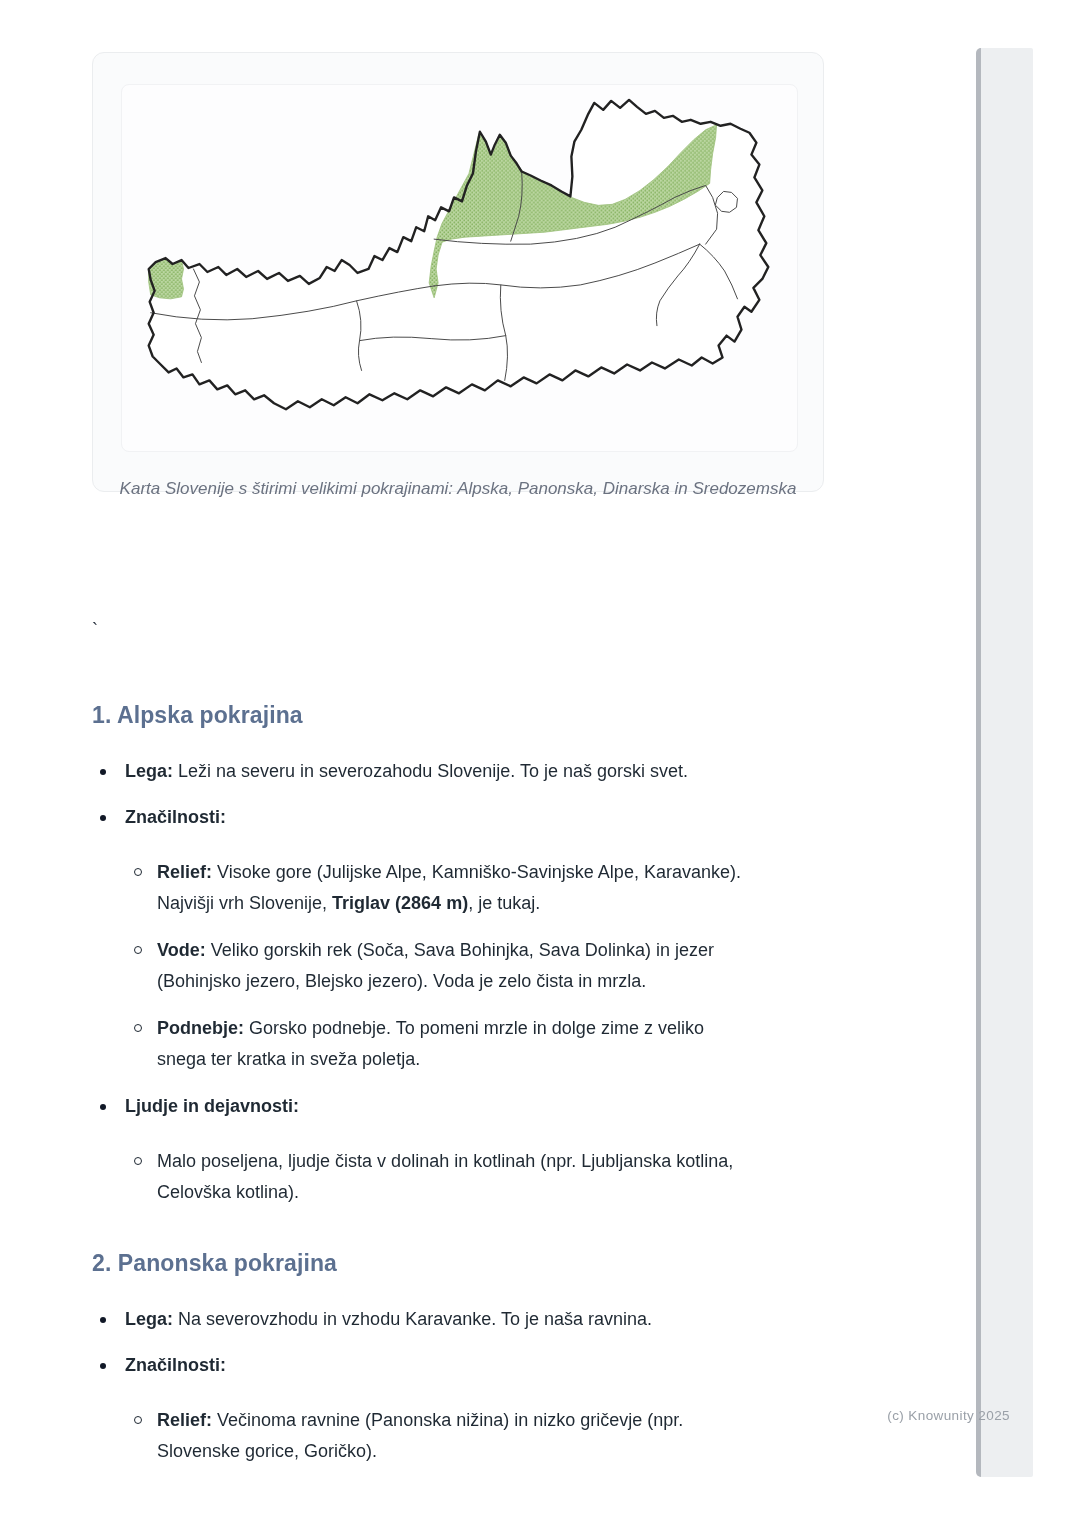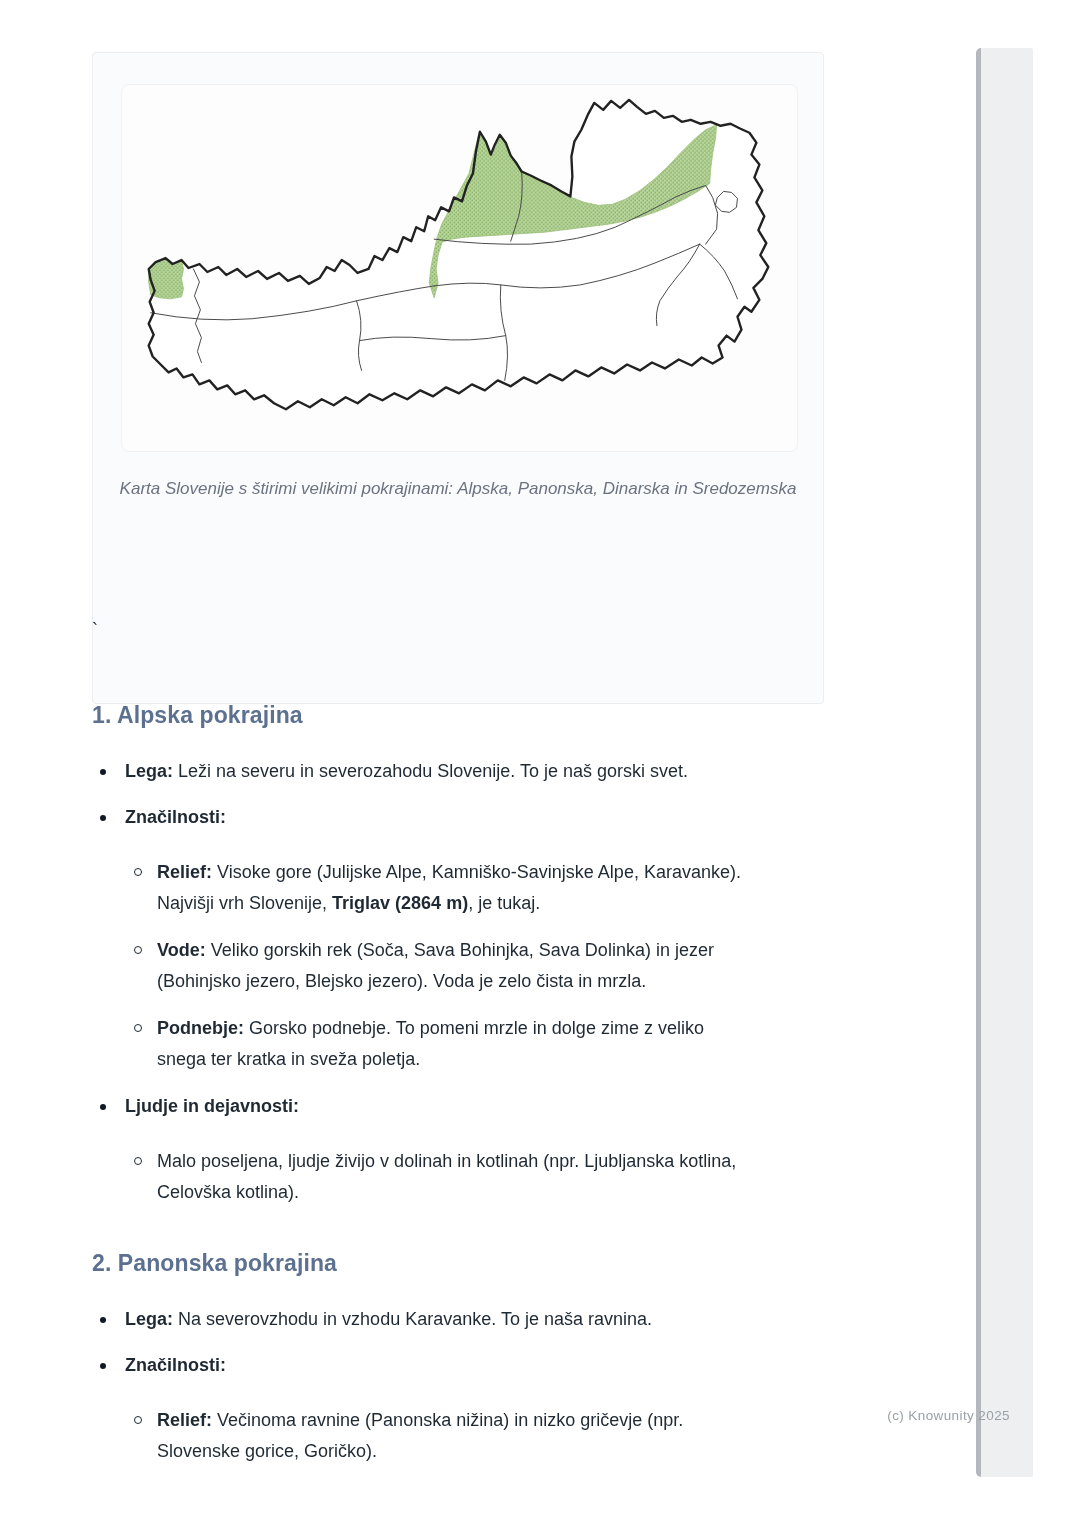--- a/index.html
+++ b/index.html
@@ -15,24 +15,24 @@
   *{margin:0;padding:0;box-sizing:border-box;}
   html,body{width:1080px;height:1528px;}
   body{
     position:relative;
     background:#ffffff;
     font-family:"Liberation Sans","DejaVu Sans",sans-serif;
     color:var(--body);
     overflow:hidden;
   }
   .map-card{
-    position:absolute;left:92px;top:52px;width:732px;height:652px;
+    position:absolute;left:92px;top:52px;width:732px;height:440px;
     background:var(--card-bg);
     border:1px solid var(--card-border);
-    border-radius:4px;
+    border-radius:12px;
   }
   .map-box{
     position:absolute;left:28px;top:31px;width:677px;height:368px;
     background:#fdfdfe;
     border:1px solid #f1f2f4;
     border-radius:8px;
     overflow:hidden;
   }
   .map-box svg{display:block;width:100%;height:100%;}
   .map-caption{
@@ -198,21 +198,21 @@
             <div class="run-wrap"><span class="b">Podnebje:</span><span> Gorsko podnebje. To pomeni mrzle in dolge zime z veliko snega ter kratka in sveža poletja.</span></div>
           </li>
         </ul>
       </li>
       <li class="l1">
         <span class="dot"></span>
         <div class="run-wrap"><span class="b">Ljudje in dejavnosti:</span></div>
         <ul class="l2">
           <li class="l2">
             <span class="ring"></span>
-            <div class="run-wrap"><span>Malo poseljena, ljudje živijo v dolinah in kotlinah (npr. Ljubljanska kotlina, Celovška kotlina).</span></div>
+            <div class="run-wrap"><span>Malo poseljena, ljudje čista v dolinah in kotlinah (npr. Ljubljanska kotlina, Celovška kotlina).</span></div>
           </li>
         </ul>
       </li>
     </ul>
     <h2 class="s-heading">2. Panonska pokrajina</h2>
     <ul class="l1">
       <li class="l1">
         <span class="dot"></span>
         <div class="run-wrap"><span class="b">Lega:</span><span> Na severovzhodu in vzhodu Karavanke. To je naša ravnina.</span></div>
       </li>

